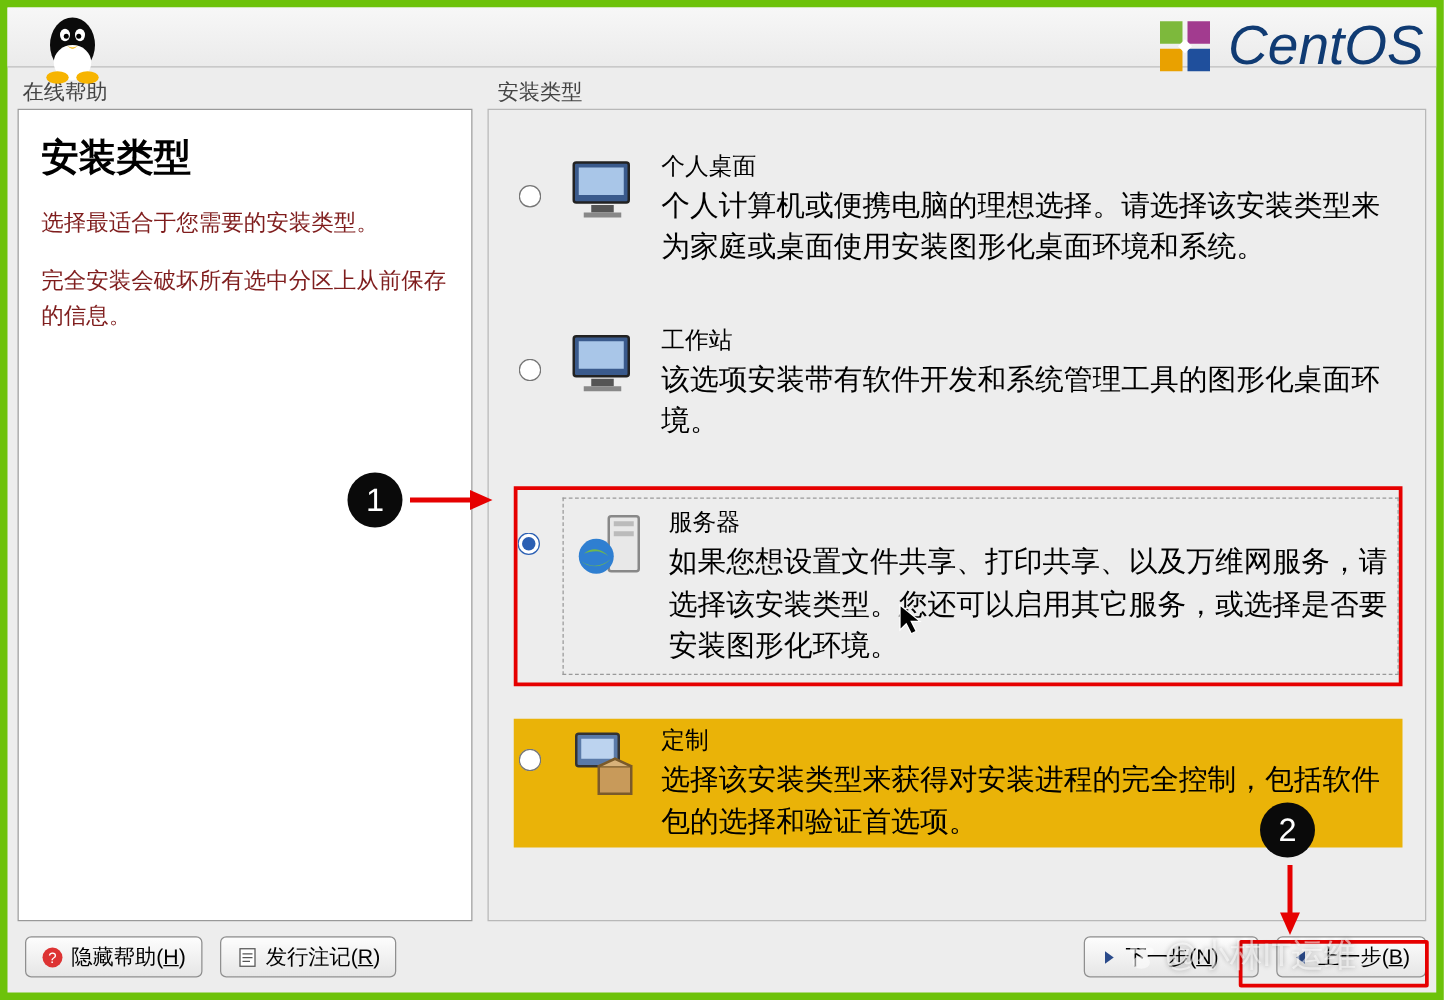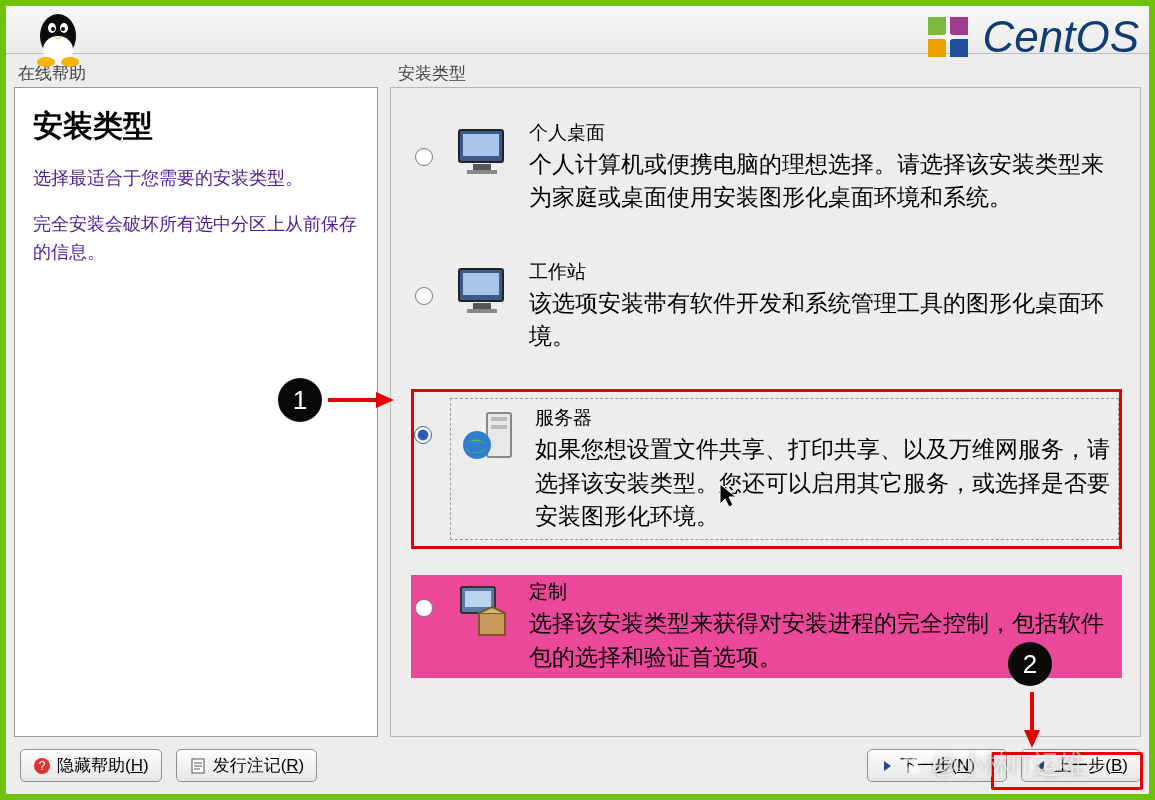--- a/index.html
+++ b/index.html
@@ -53,21 +53,21 @@
   background: #fff;
   border: 1px solid #999;
   height: 650px;
   padding: 18px 18px;
 }
 .help-title {
   font-size: 30px; font-weight: bold; color: #000;
   margin-bottom: 18px;
 }
 .help-text p {
-  font-size: 18px; color: #4c1d95; line-height: 1.55;
+  font-size: 18px; color: #7f1d1d; line-height: 1.55;
   margin-bottom: 18px;
 }
 .main-pane {
   flex: 1;
   padding: 8px 8px 0 4px;
   position: relative;
 }
 .group-label {
   font-size: 17px; color: #444; margin-left: 8px;
 }
@@ -94,21 +94,21 @@
   border: 3px solid #e60000;
   padding: 6px 0;
   margin-bottom: 26px;
 }
 .opt.server .inner-dash {
   display:flex; gap:14px; align-items:flex-start;
   border: 1px dashed #999;
   padding: 6px 6px;
   flex:1;
 }
-.opt.custom { background: #ec4899; padding-top:4px; padding-bottom:4px; margin-bottom:0;}
+.opt.custom { background: #eab308; padding-top:4px; padding-bottom:4px; margin-bottom:0;}
 .footer {
   position: absolute;
   left: 6px; right: 0; bottom: 6px;
   display: flex; align-items: center;
   padding: 6px 8px;
   gap: 14px;
 }
 .btn {
   display: inline-flex; align-items:center; gap:6px;
   background: linear-gradient(#fdfdfd,#e6e6e6);

